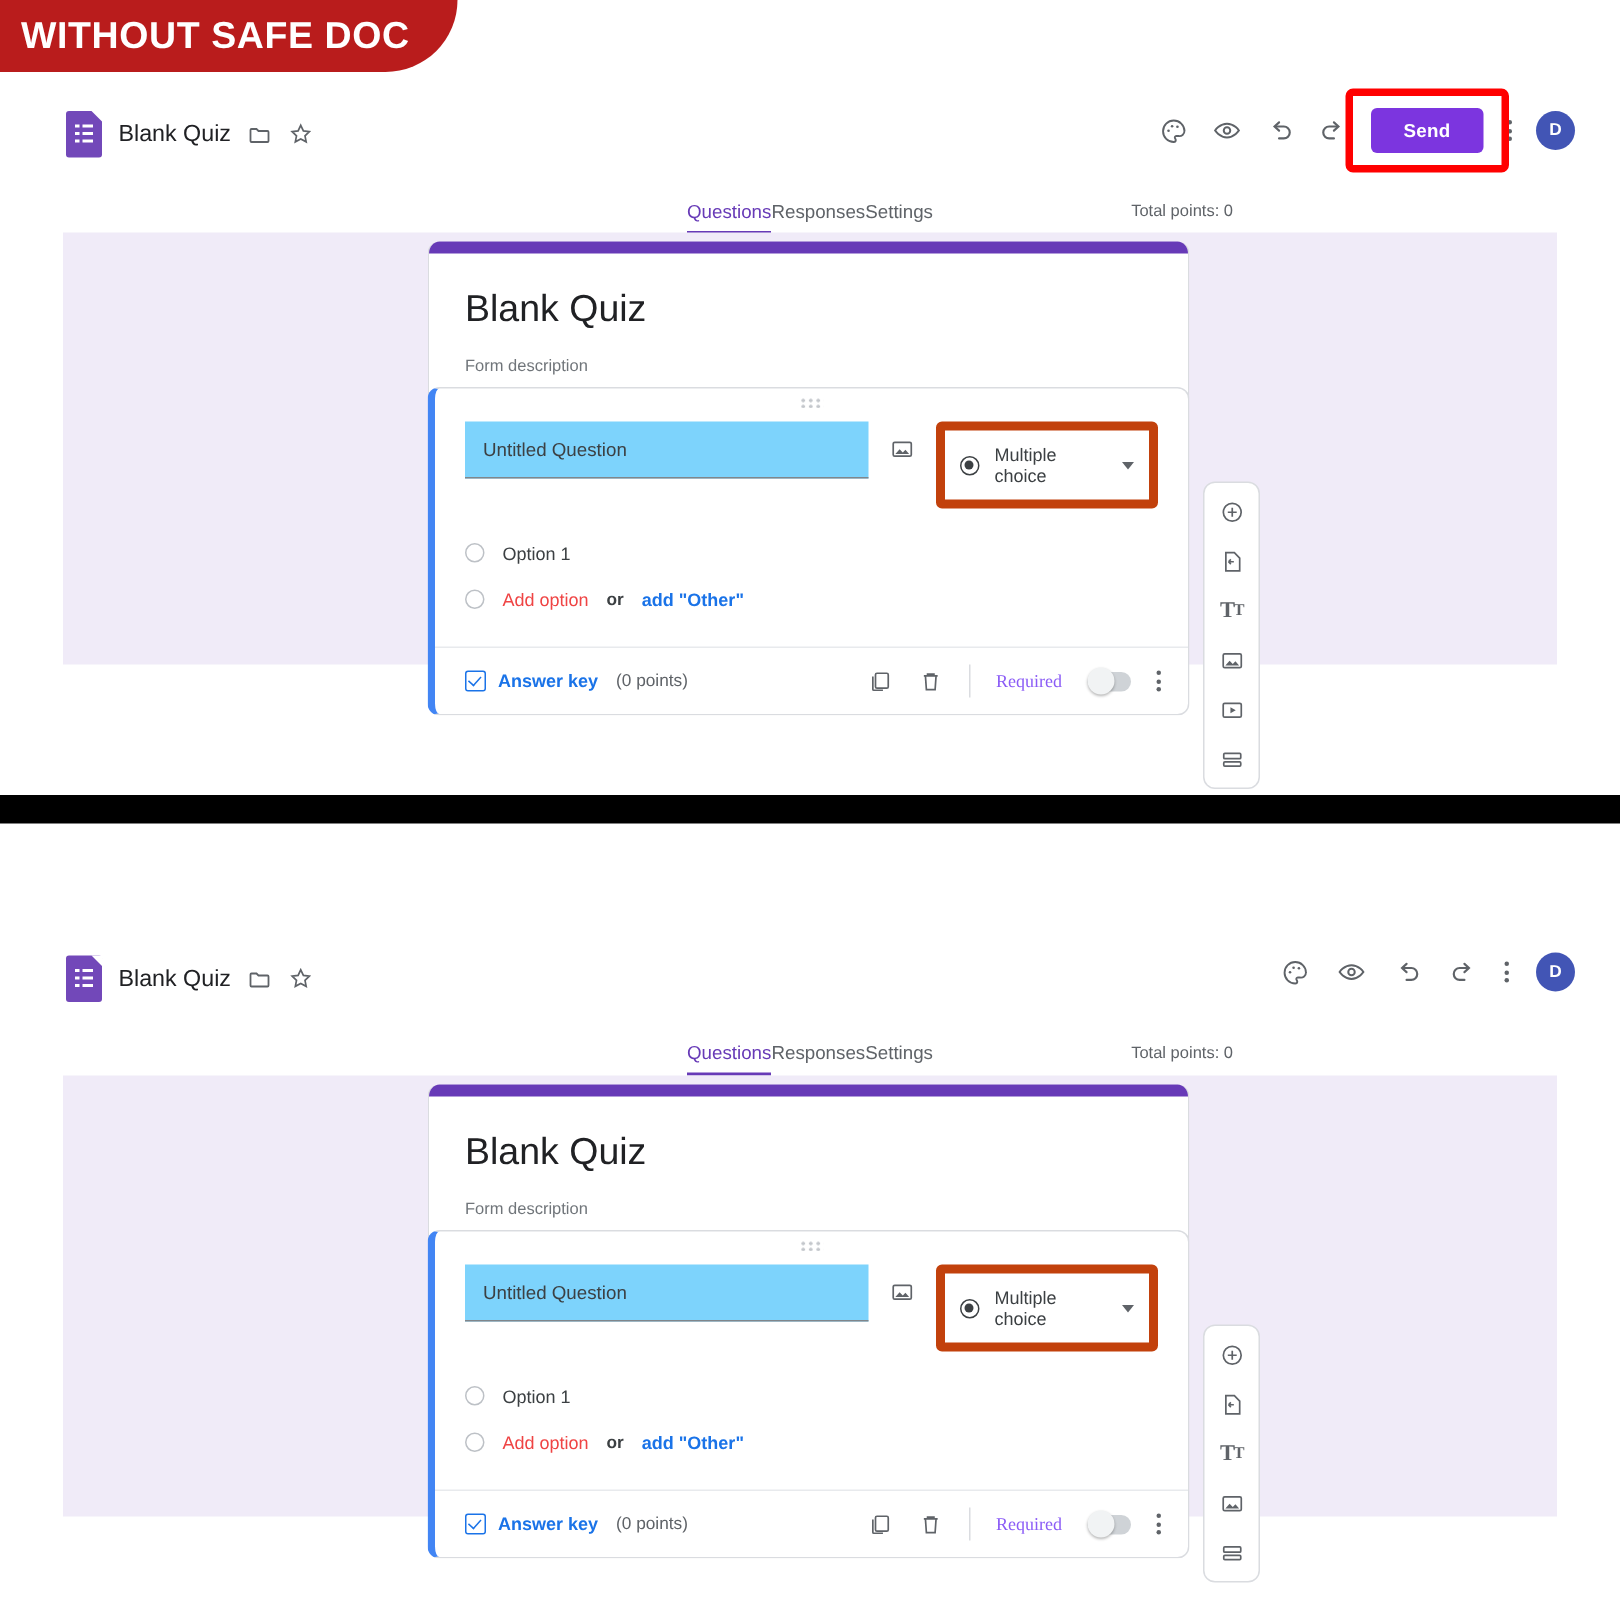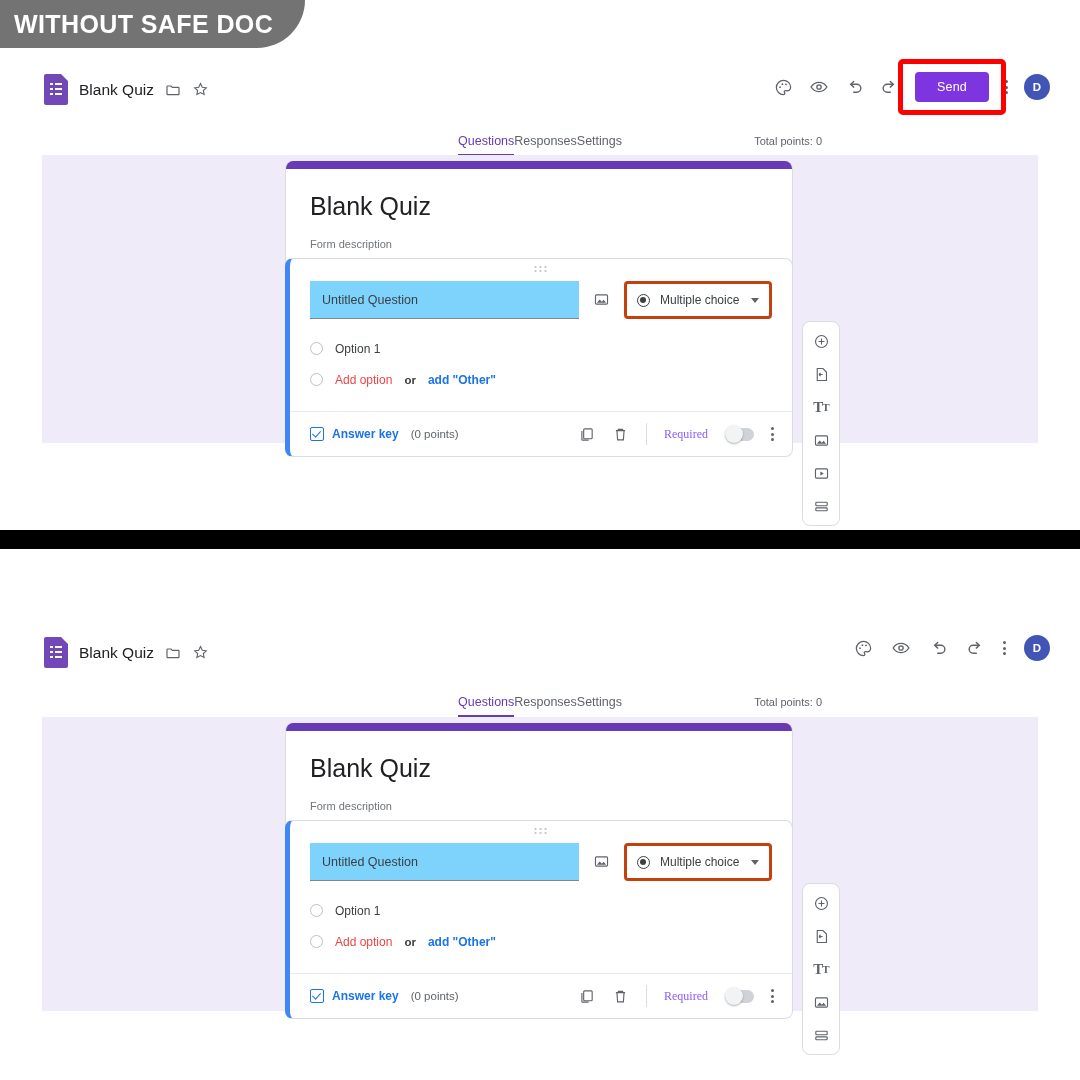--- a/index.html
+++ b/index.html
@@ -16,21 +16,21 @@
     position: absolute;
     display: flex; align-items: center;
     color: #fff;
     font-weight: bold;
     letter-spacing: .4px;
     white-space: nowrap;
   }
   .ribbon-red {
     left: 0; top: 0;
     width: 305px; height: 48px;
-    background: #737373;
+    background: #b91c1c;
     border-bottom-right-radius: 48px;
     padding-left: 14px;
     font-size: 25px;
   }
   .ribbon-green {
     right: 0; top: 548px;
     width: 322px; height: 55px;
     background: #11a31b;
     border-top-left-radius: 58px;
     justify-content: flex-end;
@@ -66,21 +66,21 @@
       linear-gradient(#fff,#fff) 5px 5px/7px 2px no-repeat,
       linear-gradient(#fff,#fff) 5px 10px/7px 2px no-repeat;
   }
   .doc-title { font-size: 15.5px; color: #202124; }
   .ic { color: #5f6368; display: inline-flex; align-items: center; justify-content: center; }
 
   .top-actions { position: absolute; right: 30px; top: 10px; display: flex; align-items: center; gap: 16px; }
   .send-wrap { position: relative; display: flex; align-items: center; justify-content: center; }
   .send-btn {
     background: #7c35df; color: #fff; border: none; border-radius: 4px;
-    font-size: 12.5px; font-weight: normal; font-family: "Liberation Sans", sans-serif;
+    font-size: 12.5px; font-weight: bold; font-family: "Liberation Sans", sans-serif;
     padding: 8px 22px; cursor: pointer; letter-spacing: .2px;
   }
   .send-highlight {
     position: absolute; left: -17px; top: -13px; right: -17px; bottom: -13px;
     border: 5px solid #ff0000; border-radius: 5px; pointer-events: none;
   }
   .avatar {
     width: 26px; height: 26px; border-radius: 50%; background: #4255b5;
     color: #fff; font-size: 11.5px; font-weight: bold;
     display: flex; align-items: center; justify-content: center;
@@ -120,21 +120,21 @@
   }
   .q-top { display: flex; align-items: flex-start; gap: 14px; padding: 22px 20px 0 20px; }
   .q-input {
     flex: 1 1 auto; background: #7dd3fc; border: none; border-bottom: 1px solid #80868b;
     font-size: 12.5px; color: #3c4043; font-family: "Liberation Sans", sans-serif;
     padding: 12px 12px 11px; outline: none;
   }
   .img-btn { margin-top: 10px; cursor: pointer; }
   .type-select {
     width: 148px; display: flex; align-items: center; gap: 10px;
-    border: 3px solid #c2410c; border-radius: 4px; padding: 9px 10px;
+    border: 6px solid #c2410c; border-radius: 4px; padding: 9px 10px;
     font-size: 12px; color: #3c4043; cursor: pointer; background: #fff;
   }
   .radio-ic { width: 13px; height: 13px; border: 1.6px solid #3c4043; border-radius: 50%; position: relative; flex:0 0 auto; }
   .radio-ic:after { content:""; position:absolute; left:2.4px; top:2.4px; width:6px; height:6px; border-radius:50%; background:#3c4043; }
   .caret { margin-left: auto; width:0; height:0; border-left:4px solid transparent; border-right:4px solid transparent; border-top:5px solid #5f6368; }
 
   .opt-row { display: flex; align-items: center; gap: 12px; padding: 0 20px; height: 31px; font-size: 12px; }
   .opt-circle { width: 13px; height: 13px; border: 1.5px solid #bdc1c6; border-radius: 50%; flex: 0 0 auto; }
   .opt-label { color: #3c4043; }
   .opt-muted { color: #ef4444; }

